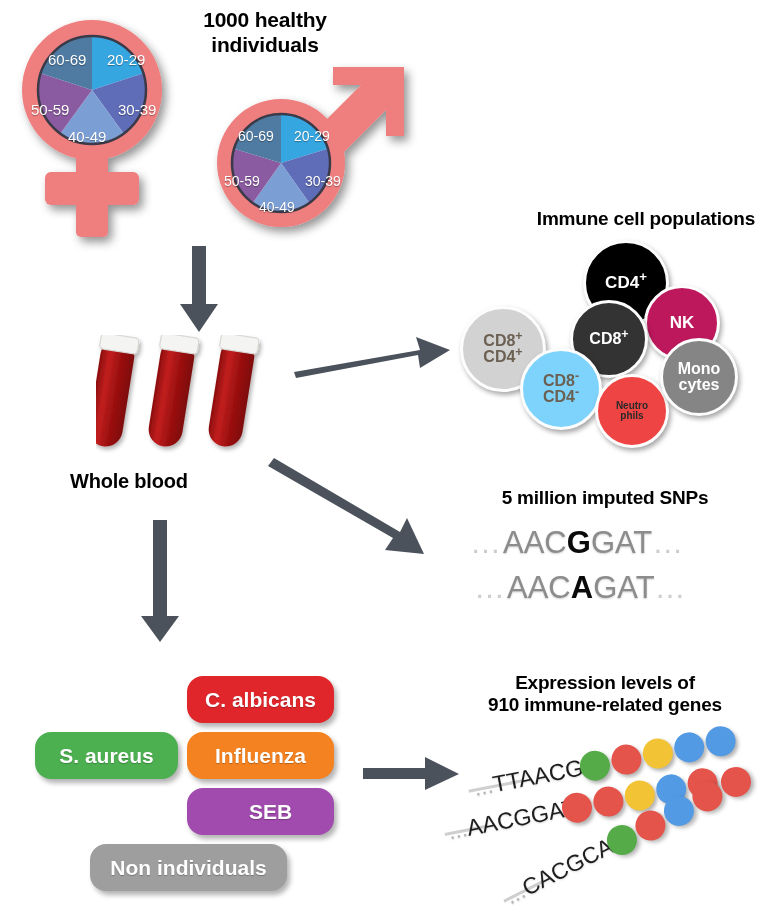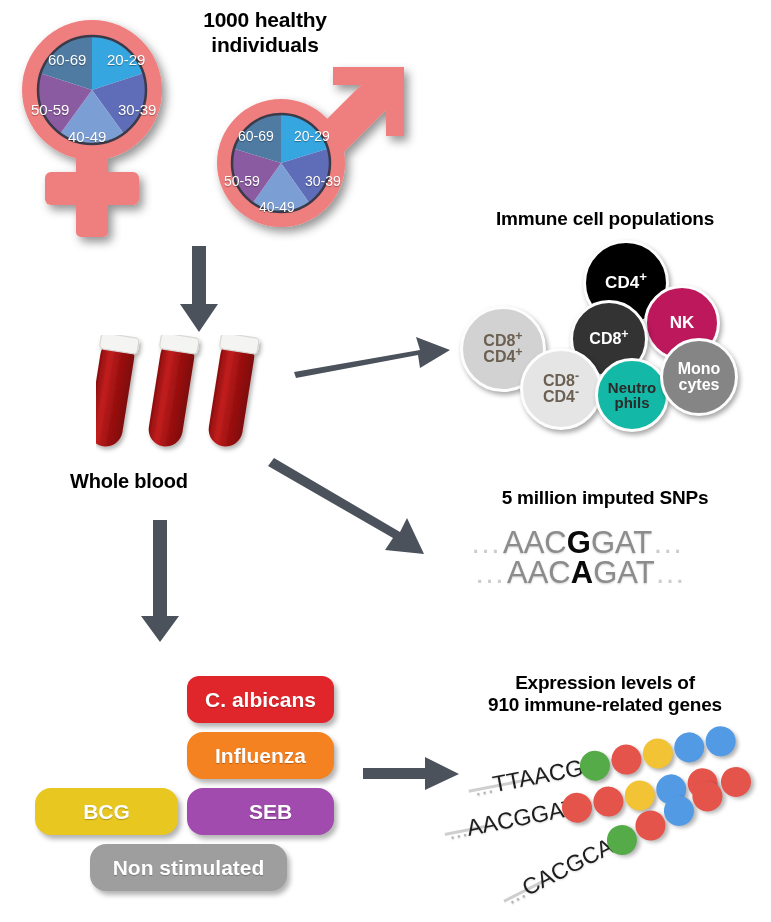--- a/index.html
+++ b/index.html
@@ -9,21 +9,21 @@
 
   .abs{position:absolute;}
 
   
   .heading{
     position:absolute;font-weight:bold;color:#000;
     text-align:center;line-height:1.18;letter-spacing:-0.2px;
     white-space:pre-line;
   }
   #title-individuals{left:170px;top:8px;width:190px;font-size:21px;}
-  #title-immune{left:455px;top:208px;width:300px;font-size:19px;}
+  #title-immune{left:455px;top:208px;width:300px;font-size:19px;text-align:right;}
   #title-snps{left:455px;top:487px;width:300px;font-size:19px;}
   #title-expression{left:450px;top:672px;width:310px;font-size:19px;}
   #label-whole-blood{left:70px;top:470px;width:200px;font-size:20px;text-align:left;}
 
   
   .sym{position:absolute;}
   .sym svg{display:block;overflow:visible;}
 
   .pie-label{
     position:absolute;color:#fff;font-weight:normal;
@@ -237,51 +237,51 @@
     </div>
 
     <div class="cell" style="left:189px;top:47px;width:76px;height:76px;background:#be185d;color:#ffffff;font-size:17px;">
       <span>NK</span>
     </div>
 
     <div class="cell" style="left:115px;top:62px;width:78px;height:78px;background:#333333;color:#ffffff;font-size:16px;">
       <span>CD8<sup class="sup">+</sup></span>
     </div>
 
-    <div class="cell" style="left:65px;top:110px;width:82px;height:82px;background:#e5e5e5;color:#6b6052;font-size:16px;">
+    <div class="cell" style="left:65px;top:110px;width:82px;height:82px;background:#7dd3fc;color:#6b6052;font-size:16px;">
       <span>CD8<sup class="sup">-</sup><br>CD4<sup class="sup">-</sup></span>
     </div>
 
-    <div class="cell" style="left:140px;top:120px;width:74px;height:74px;background:#14b8a6;color:#2a2a2a;font-size:15px;">
+    <div class="cell" style="left:140px;top:136px;width:74px;height:74px;background:#ef4444;color:#2a2a2a;font-size:10px;">
       <span>Neutro<br>phils</span>
     </div>
 
     <div class="cell" style="left:205px;top:100px;width:78px;height:78px;background:#858585;color:#ffffff;font-size:16px;">
       <span>Mono<br>cytes</span>
     </div>
   </div>
 
   <div id="snp-block">
     <div class="snp-row" style="top:0px;">
       <span class="ch snp-dots">…</span><span class="ch snp-mid">AAC</span><span class="ch snp-hi">G</span><span class="ch snp-mid">GAT</span><span class="ch snp-dots">…</span>
     </div>
-    <div class="snp-row" style="top:30px;left:4px;">
+    <div class="snp-row" style="top:45px;left:4px;">
       <span class="ch snp-dots">…</span><span class="ch snp-mid">AAC</span><span class="ch snp-hi">A</span><span class="ch snp-mid">GAT</span><span class="ch snp-dots">…</span>
     </div>
   </div>
 
   <div class="abs" style="left:35px;top:676px;width:310px;height:230px;">
-    <div class="stim" style="left:152px;top:0px;width:147px;height:47px;background:#e0262b;border-radius:12px;">C. albicans</div>
-
+    <div class="stim" style="left:152px;top:0px;width:147px;height:47px;background:#e0262b;">C. albicans</div>
+
+    <div class="stim" style="left:0px;top:56px;width:143px;height:47px;background:#4cb050;">S. aureus</div>
     <div class="stim" style="left:152px;top:56px;width:147px;height:47px;background:#f58220;">Influenza</div>
 
-    <div class="stim" style="left:0px;top:112px;width:143px;height:47px;background:#e8c720;">BCG</div>
     <div class="stim" style="left:152px;top:112px;width:147px;height:47px;background:#a04bad;padding-left:20px;">SEB</div>
 
-    <div class="stim" style="left:55px;top:168px;width:197px;height:47px;background:#9e9e9e;">Non stimulated</div>
+    <div class="stim" style="left:55px;top:168px;width:197px;height:47px;background:#9e9e9e;">Non individuals</div>
   </div>
 
   <div id="expr">
 
     <div class="strand" style="left:10px;top:42px;width:300px;height:34px;transform:rotate(-11deg);">
       <svg style="position:absolute;left:4px;top:12px;" width="70" height="6">
           <line x1="0" y1="3" x2="56" y2="3" stroke="#cfcfcf" stroke-width="3"></line>
         </svg>
       <div class="seq" style="left:10px;top:0px;"><span class="lead">...</span><span>TTAACGG</span></div>
       <div class="bead" style="left:118px;top:-1px;background:#54ab47;"></div>

